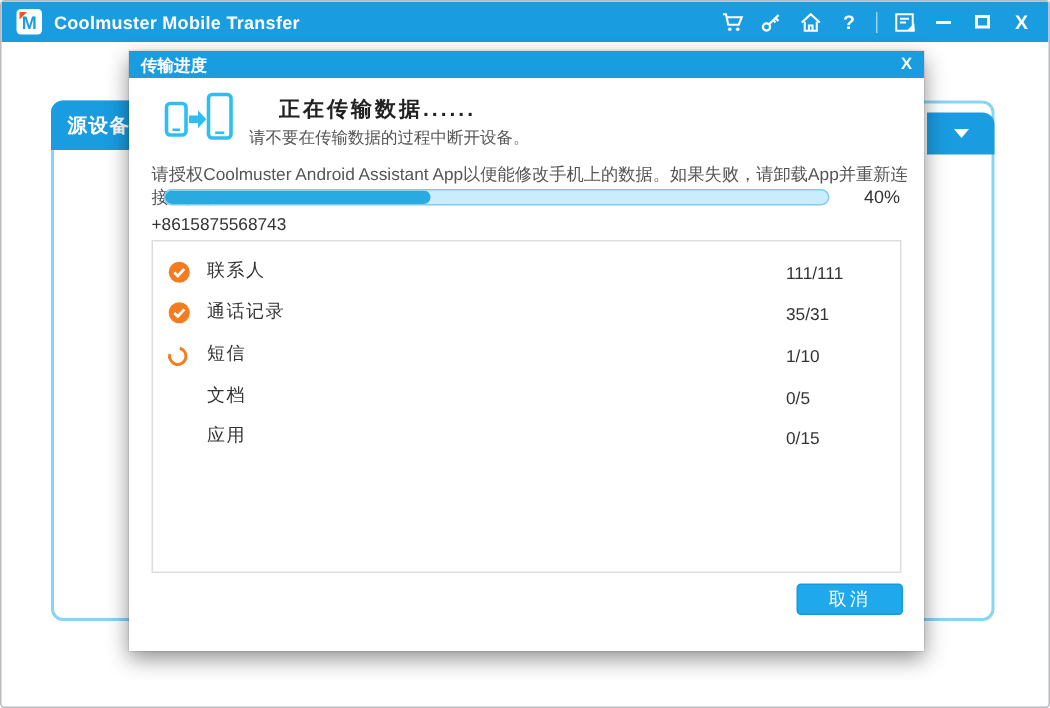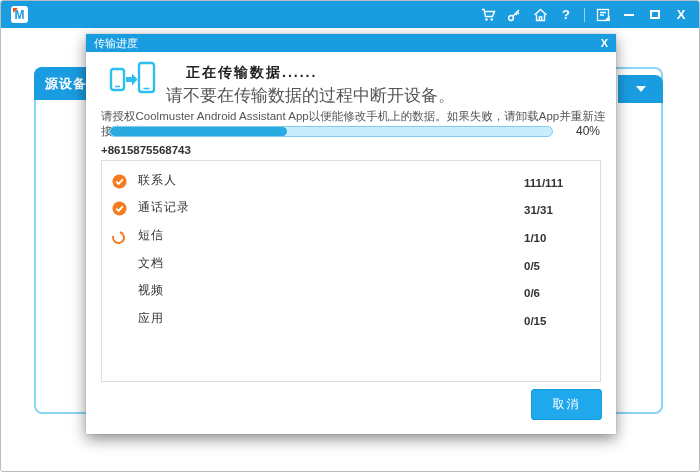--- a/index.html
+++ b/index.html
@@ -37,61 +37,62 @@
             background:var(--titlebar-blue,#1a9ce0); border-radius:0 8px 0 0;
             display:flex; align-items:center; justify-content:center; cursor:pointer; }
   .dd-tri { width:0; height:0; border-left:5px solid transparent; border-right:5px solid transparent;
             border-top:6px solid #fff; }
 
   
   .dialog { position:absolute; left:85px; top:33px; width:530px; height:400px; background:#fff;
             box-shadow:0 5px 14px rgba(0,0,0,.45), 0 0 1px rgba(0,0,0,.3); }
   .dlg-header { height:18px; background:var(--titlebar-blue,#1a9ce0); display:flex;
                 align-items:center; justify-content:space-between; padding:0 8px; }
-  .dlg-title { color:#fff; font-size:11px; font-weight:normal; }
+  .dlg-title { color:#fff; font-size:11px; font-weight:bold; }
   .dlg-close { color:#fff; font-size:11px; font-weight:bold; cursor:pointer; line-height:1; }
   .dlg-body { position:relative; height:382px; }
 
   .xfer-icon { position:absolute; left:22px; top:6px; }
   .dlg-heading { position:absolute; left:80px; top:12px; font-size:14px; font-weight:bold;
                  color:#222; letter-spacing:2px;margin-left:20px; }
-  .dlg-warning { position:absolute; left:80px; top:32px; font-size:17px; color:#555; }
+  .dlg-warning { position:absolute; left:80px; top:32px; font-size:11px; color:#555; }
   .auth-note  { position:absolute; left:15px; top:57px; font-size:11.5px; color:#555; }
 
   .pbar { position:absolute; left:23px; top:74px; width:444px; height:11px;
           background:#c9edfc; border:1px solid #7fccee; border-radius:6px; overflow:hidden; }
   .pbar-fill { height:100%; background:var(--accent-blue,#29abe2); border-radius:6px; }
   .pbar-label { position:absolute; left:480px; top:72px; font-size:12px; color:#333;margin-left:10px; }
 
-  .device-number { position:absolute; left:15px; top:92px; font-size:11.5px; color:#333; font-weight:bold; }
+  .device-number { position:absolute; left:15px; top:92px; font-size:11.5px; color:#333; font-weight:normal; }
 
   .xfer-list { position:absolute; left:15px; top:108px; width:500px; height:222px;
                border:1px solid #ddd; background:#fff; overflow:hidden; }
   .row { position:relative; display:flex; align-items:flex-end; height:27.7px; padding-left:10px; }
   .row .icon-slot { width:26px; display:flex; align-items:center; }
   .row .lbl { font-size:12px; color:#333; letter-spacing:1px; }
-  .row .cnt { position:absolute; left:422px; font-size:11.5px; color:#333; font-weight:bold; }
+  .row .cnt { position:absolute; left:422px; font-size:11.5px; color:#333; font-weight:normal; }
   .spinner { width:13px; height:13px; border-radius:50%; border:2.5px solid var(--orange,#f47b20);
              border-top-color:transparent; transform:rotate(-30deg); }
 
-  .cancel-btn { position:absolute; left:445px; top:337px; width:71px; height:31px;
+  .cancel-btn { position:absolute; left:445px; top:337px; width:71px; height:21px;
                 background:#1fa8ec; border:1px solid #149adf; border-radius:3px;
                 color:#fff; font-size:12px; display:flex; align-items:center; justify-content:center;
                 letter-spacing:2px; cursor:pointer; }
 </style>
 </head>
 <body>
 
 <div class="window">
 
   <div class="titlebar">
     <div class="logo">
       <div class="accent"></div>
       <span class="m">M</span>
     </div>
+    <span class="app-title">Coolmuster Mobile Transfer</span>
 
     <div class="tb-icons">
       <div class="tb-btn">
         <svg width="15" height="14" viewBox="0 0 15 14" fill="none" stroke="#fff" stroke-width="1.4">
           <path d="M1 1.5 H3 L4.5 8.5 H11.5 L13.5 3.5 H3.6"></path>
           <circle cx="5.5" cy="11.5" r="1.2" fill="#fff" stroke="none"></circle>
           <circle cx="10.8" cy="11.5" r="1.2" fill="#fff" stroke="none"></circle>
         </svg>
       </div>
       <div class="tb-btn">
@@ -177,44 +178,39 @@
   </div>
 
   <div class="row">
     <span class="icon-slot">
               <svg width="15" height="15" viewBox="0 0 16 16">
                 <circle cx="8" cy="8" r="7.5" fill="#f47b20"></circle>
                 <polyline points="4.5,8.2 7,10.6 11.6,5.6" fill="none" stroke="#fff" stroke-width="2"></polyline>
               </svg>
             </span>
     <span class="lbl">通话记录</span>
-    <span class="cnt">31/31</span>
+    <span class="cnt">35/31</span>
   </div>
 
   <div class="row">
     <span class="icon-slot">
               <span class="spinner"></span>
             </span>
     <span class="lbl">短信</span>
     <span class="cnt">1/10</span>
   </div>
 
 
 
   <div class="row">
     <span class="icon-slot"></span>
     <span class="lbl">文档</span>
     <span class="cnt">0/5</span>
   </div>
 
-  <div class="row">
-    <span class="icon-slot"></span>
-    <span class="lbl">视频</span>
-    <span class="cnt">0/6</span>
-  </div>
 
   <div class="row">
     <span class="icon-slot"></span>
     <span class="lbl">应用</span>
     <span class="cnt">0/15</span>
   </div>
 </div>
 
       <div class="cancel-btn">取消</div>
     </div>

